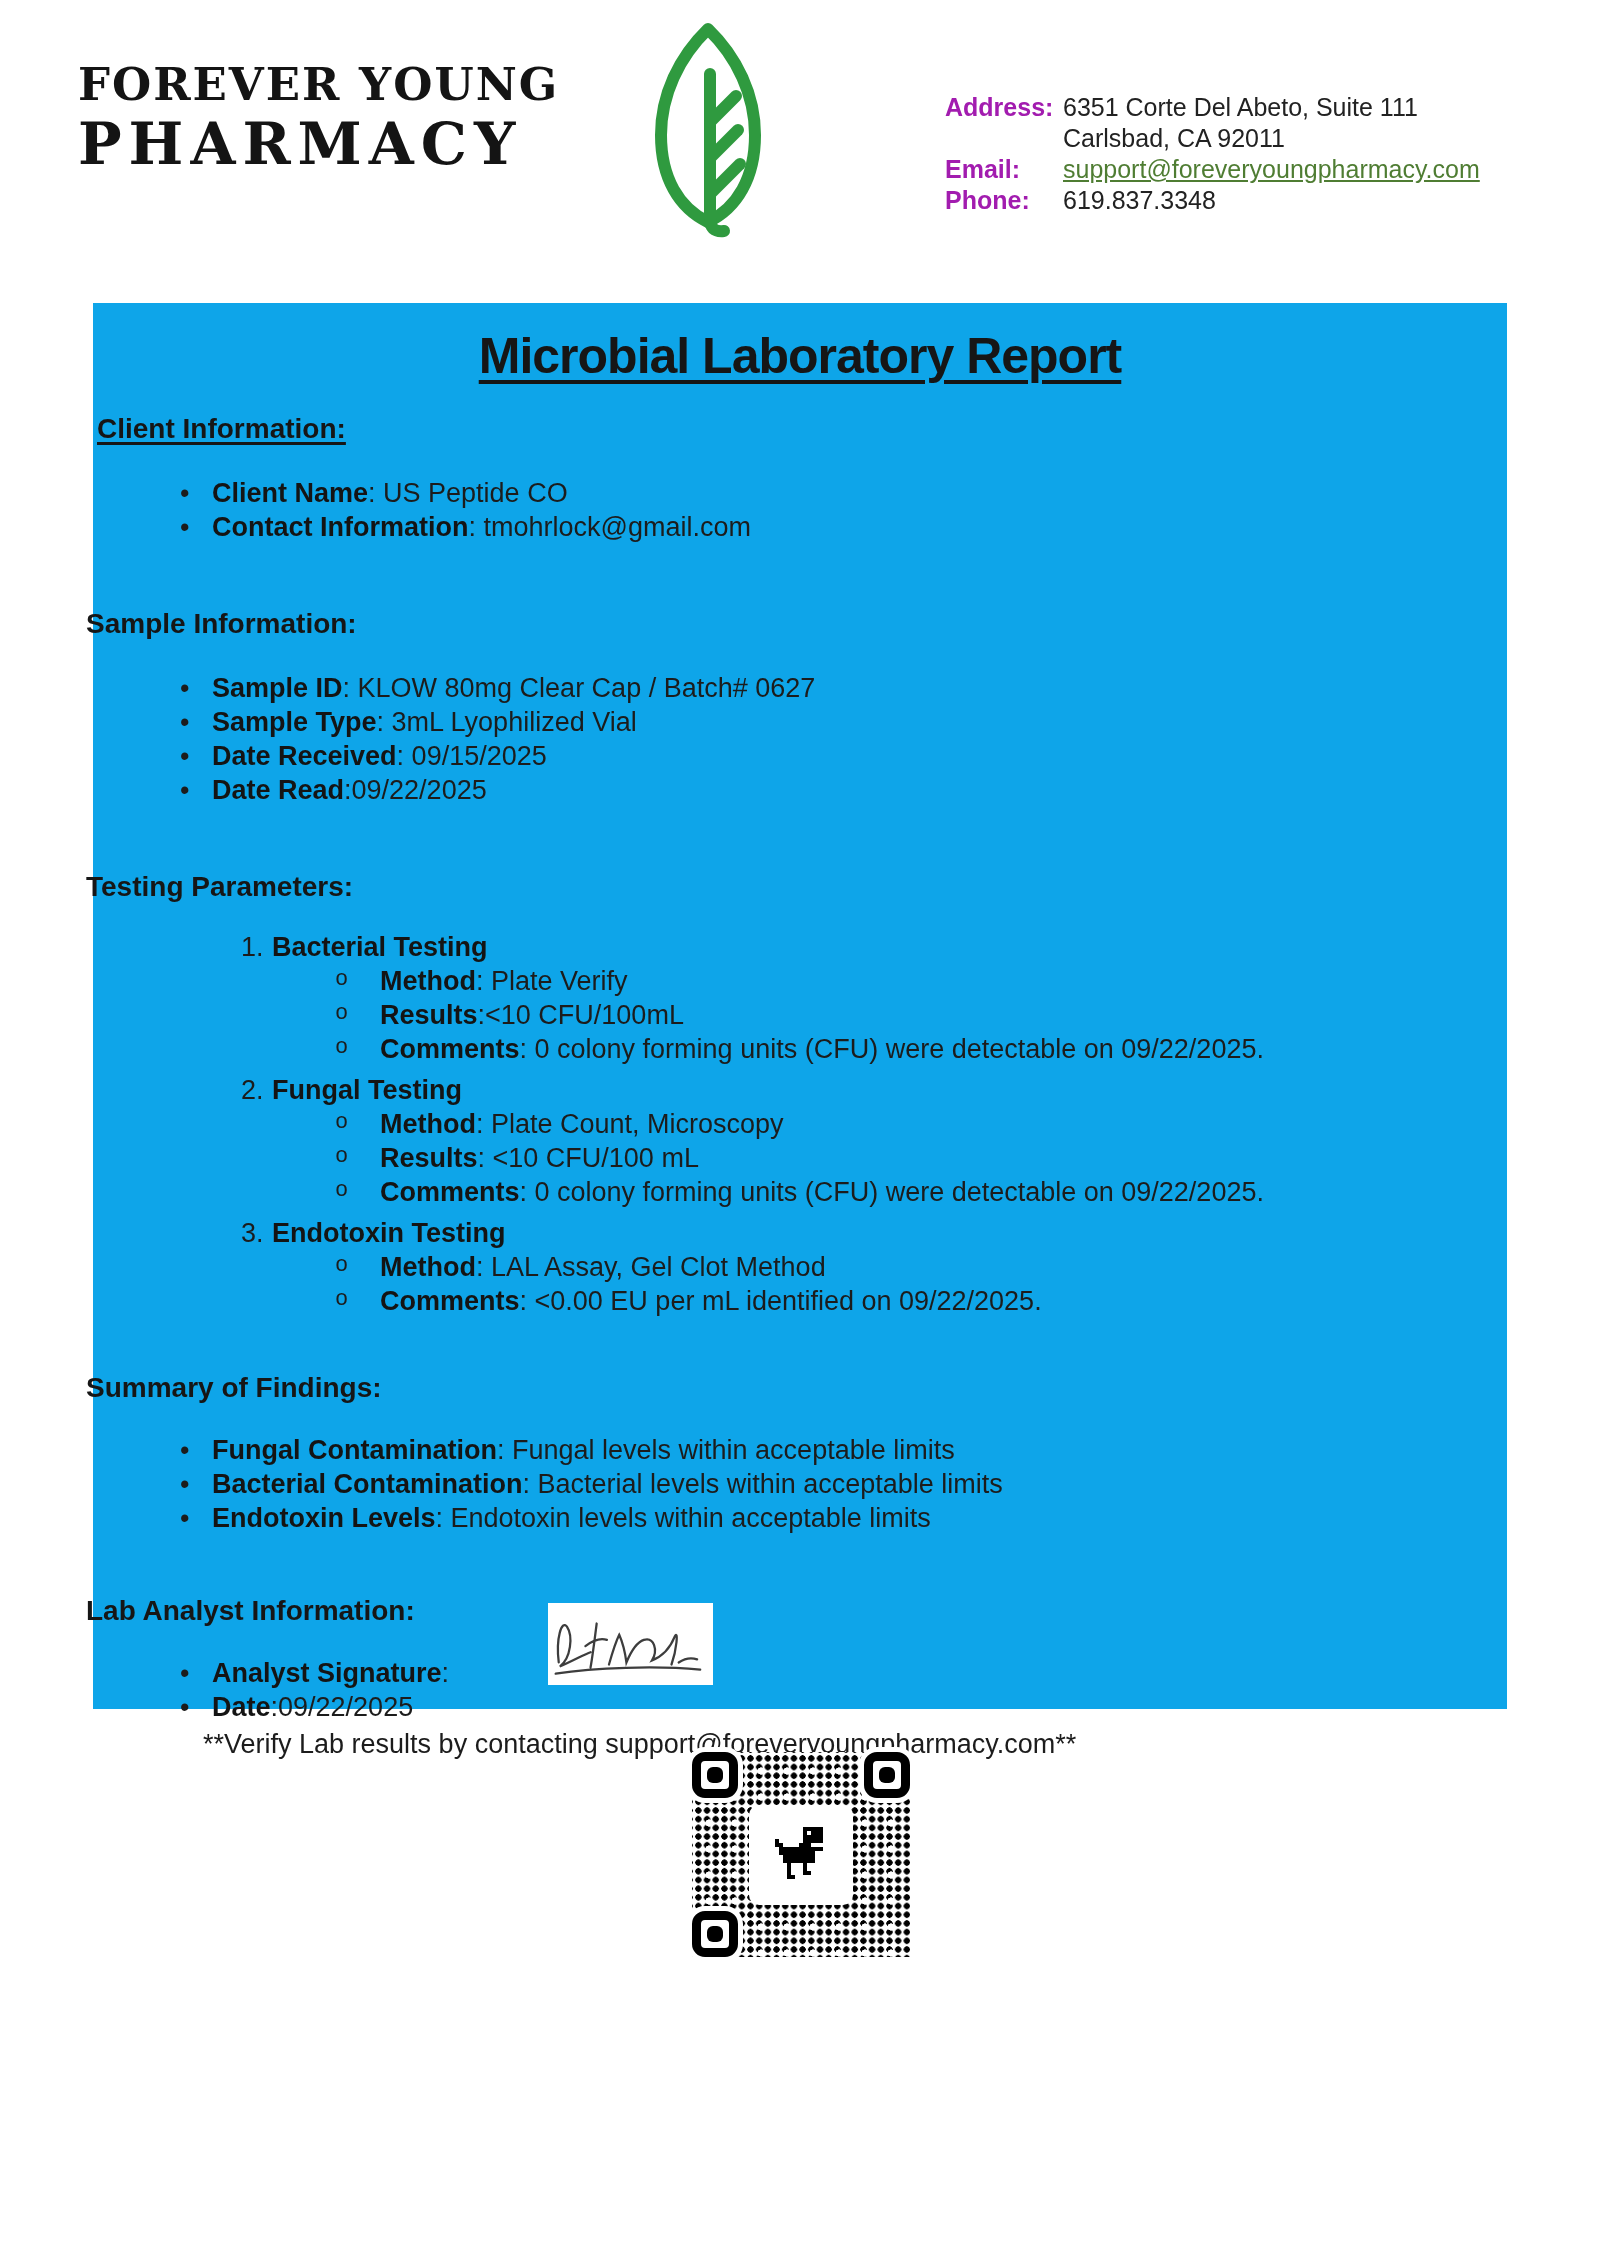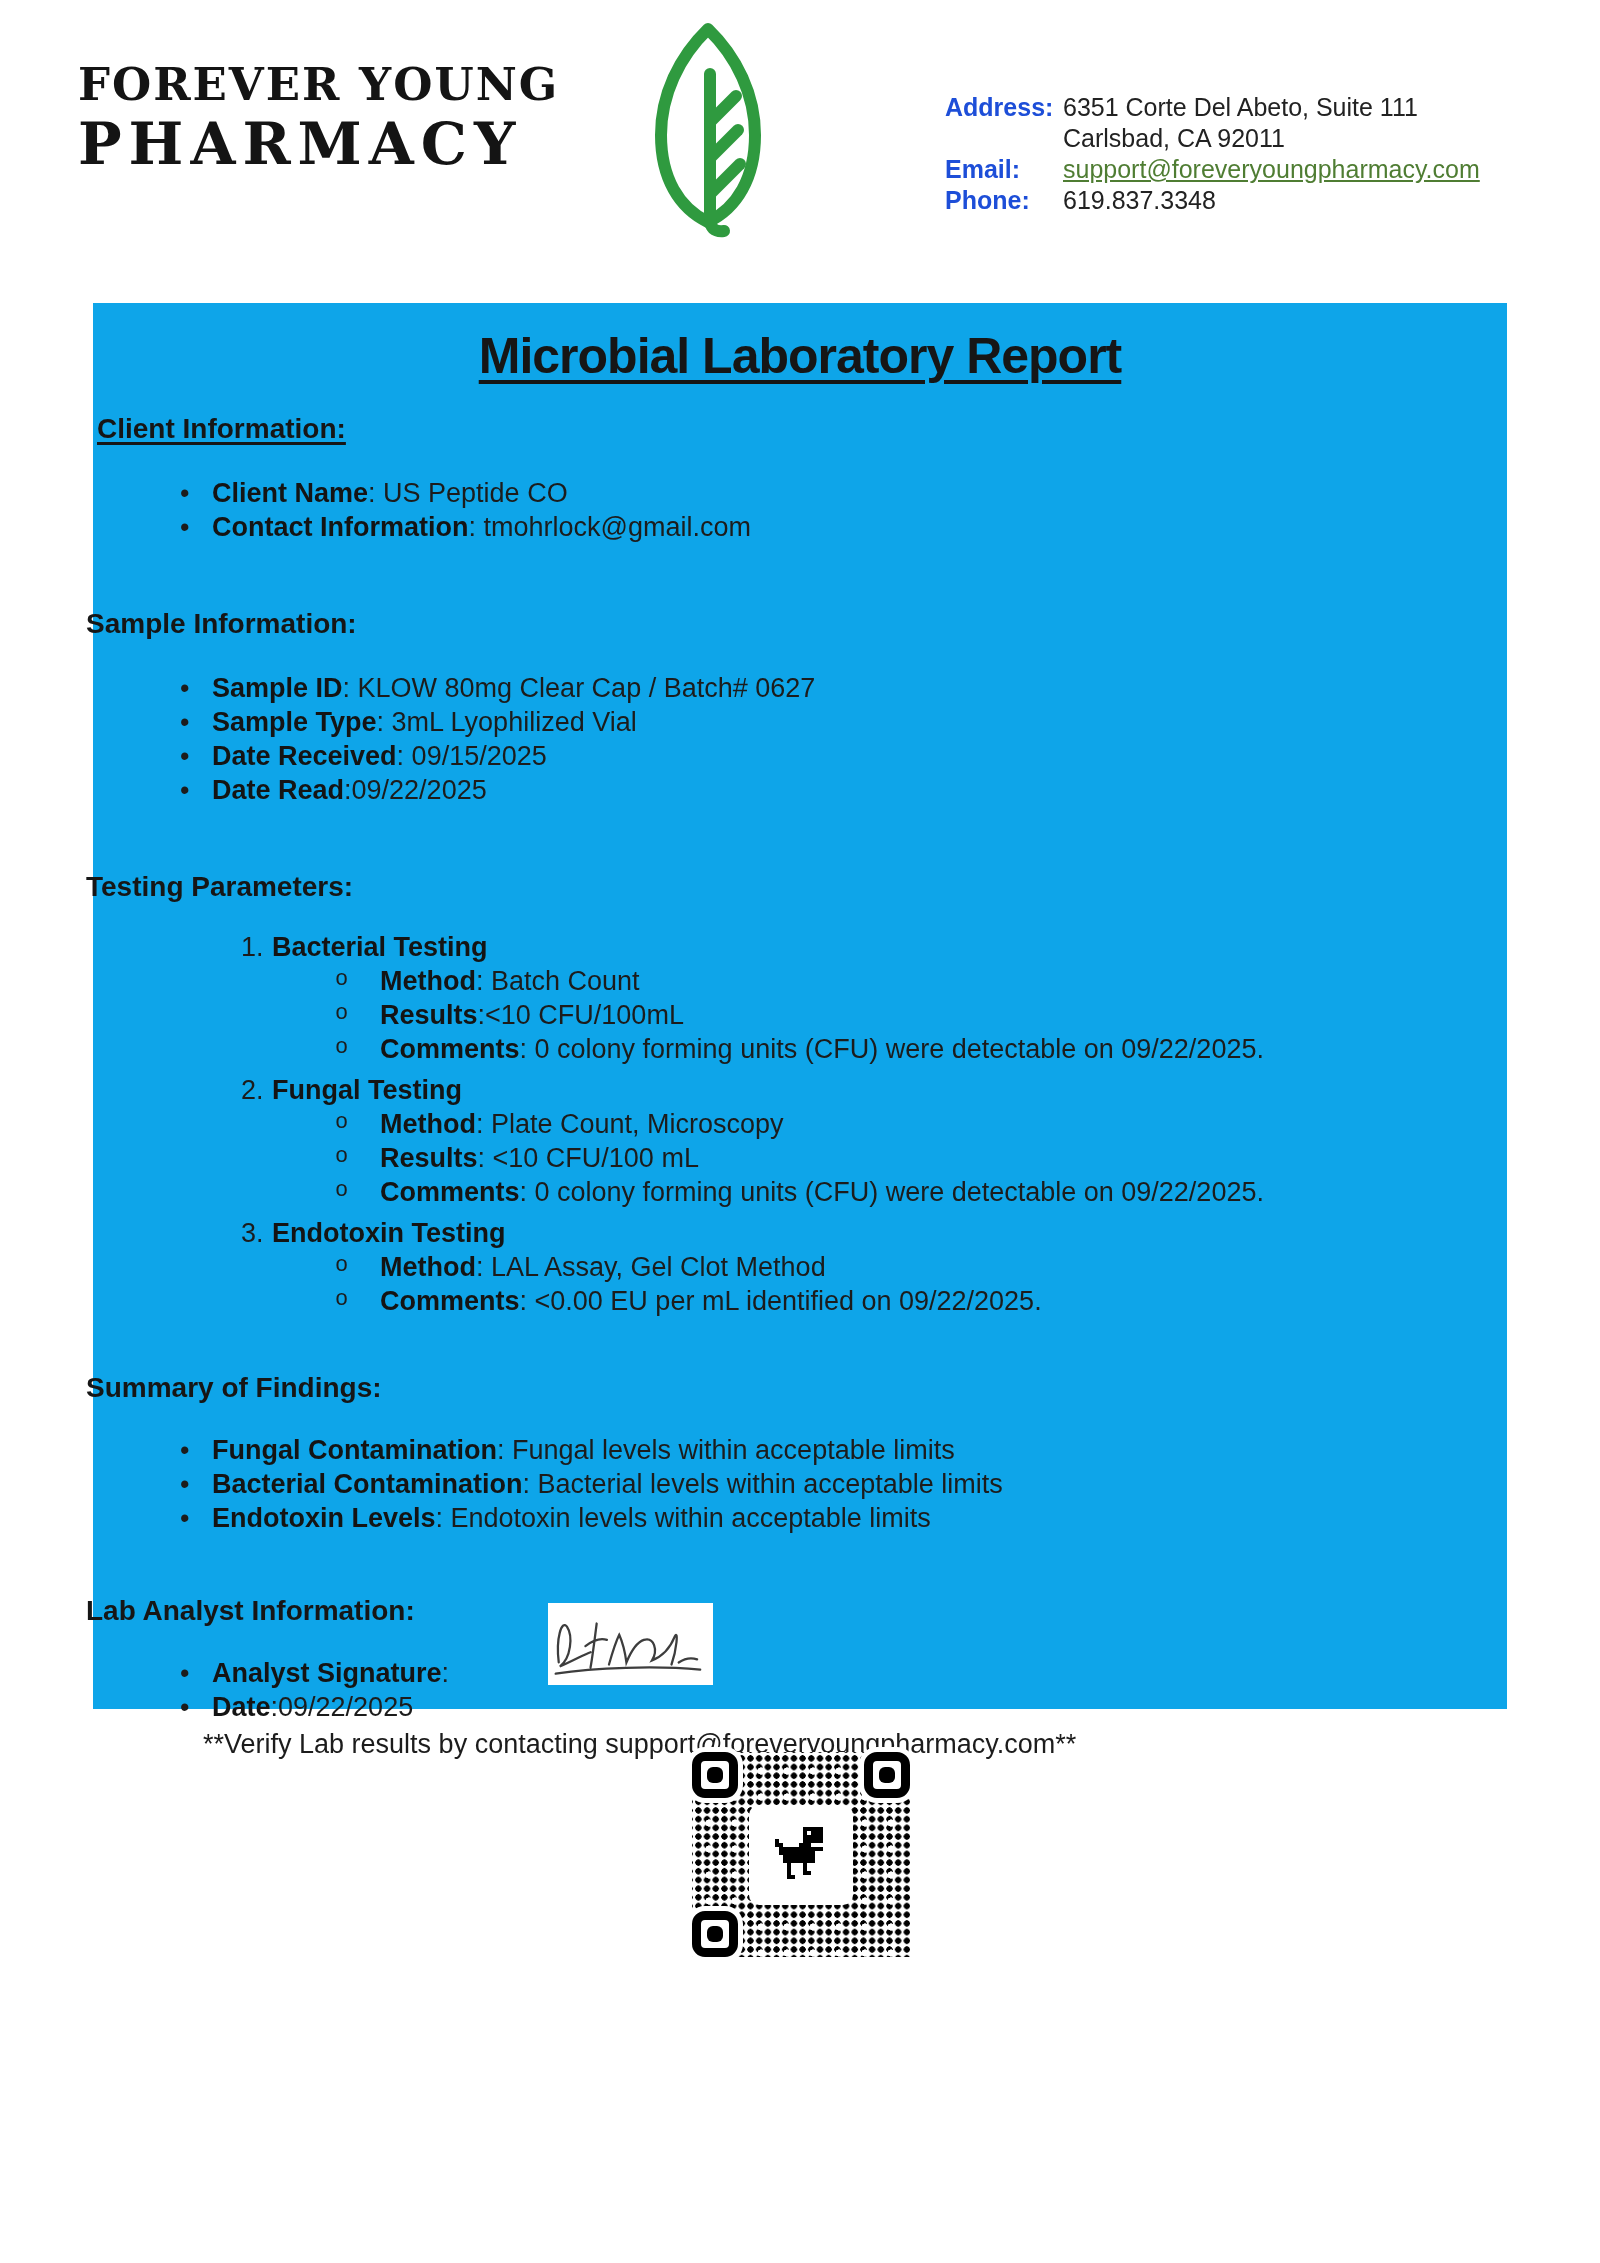--- a/index.html
+++ b/index.html
@@ -8,21 +8,21 @@
 
   
   .logo-text{position:absolute;left:78px;top:62px;color:#141414;
              font-family:"DejaVu Serif",serif;font-weight:700;line-height:1;}
   .logo-line1{font-size:45px;letter-spacing:2px;}
   .logo-line2{font-size:58px;letter-spacing:7px;margin-top:8px;}
   .leaf{position:absolute;left:652px;top:22px;}
   .contact{position:absolute;left:945px;top:92px;width:575px;
            display:grid;grid-template-columns:118px auto;column-gap:0;
            font-size:25px;line-height:31px;color:#222;}
-  .contact .lbl{font-weight:700;color:#1d4ed8;}
+  .contact .lbl{font-weight:700;color:#a21caf;}
   .contact a{color:#4f7d33;text-decoration:underline;}
 
   
   .panel{position:absolute;left:93px;top:303px;width:1414px;height:1406px;
          background:#0ea5e9;box-sizing:border-box;padding-top:14px;}
   .title{margin:10px 0 26px 0;text-align:center;font-size:50px;font-weight:700;
          letter-spacing:-1px;color:#161616;text-decoration:underline;
          text-decoration-thickness:4px;text-underline-offset:7px;}
   h2{font-size:28px;font-weight:700;color:#161616;margin:12px;line-height:36px;}
   .h-client{margin-left:4px;text-decoration:underline;text-decoration-thickness:3px;text-underline-offset:4px;}
@@ -124,21 +124,21 @@
 
     <div class="sec-gap"></div>
     <h2 class="h-out">Testing Parameters:</h2>
     <div class="gap-list" style="height:13px;"></div>
 
     <div class="row numrow">
       <span class="num">1.</span>
       <b>Bacterial Testing</b>
     </div>
     <div class="row b2">
-      <b>Method</b><span>: Batch Count</span>
+      <b>Method</b><span>: Plate Verify</span>
     </div>
     <div class="row b2">
       <b>Results</b><span>:&lt;10 CFU/100mL</span>
     </div>
     <div class="row b2">
       <b>Comments</b><span>: 0 colony forming units (CFU) were detectable on 09/22/2025.</span>
     </div>
 
     <div class="row numrow" style="margin-top:7px;">
       <span class="num">2.</span>

